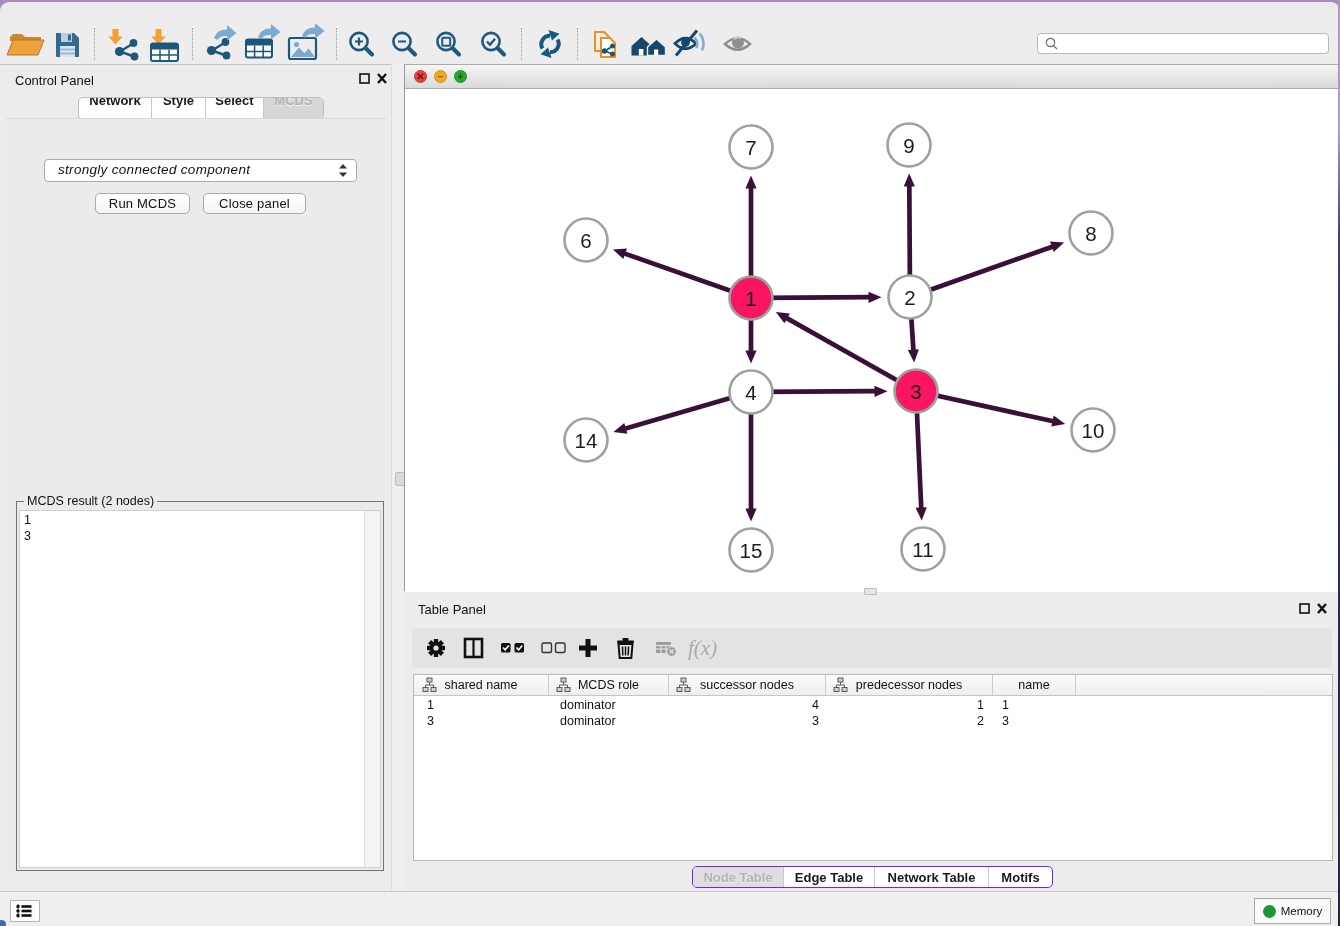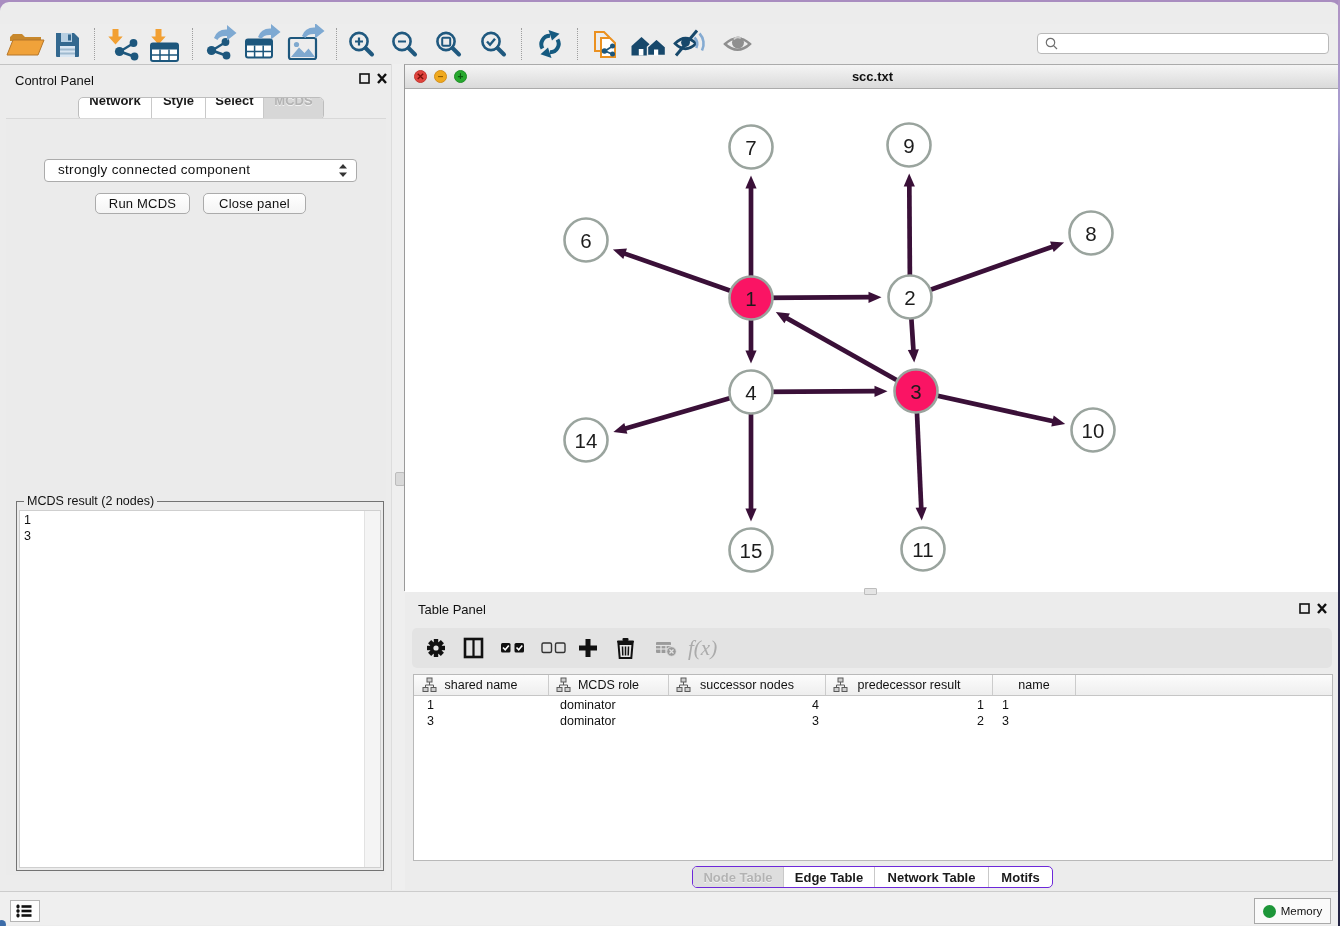--- a/index.html
+++ b/index.html
@@ -25,21 +25,21 @@
 #cp-title{position:absolute;left:15px;top:9px;font-size:13px;color:#111;}
 #cp-tabs{position:absolute;left:78px;top:95px;width:244px;height:21px;
  border:1px solid #bdbdbd;border-radius:5px;background:#fff;display:flex;overflow:hidden;}
 .cptab{height:100%;display:flex;align-items:center;justify-content:center;padding-bottom:16px;
  font-size:13px;font-weight:600;color:#1a1a1a;border-right:1px solid #c9c9c9;box-sizing:border-box;}
 #cp-body{position:absolute;left:6px;top:116px;width:380px;height:756px;
  background:#ebebeb;border-top:1px solid #d8d8d8;}
 #optlabel{position:absolute;left:0;top:17px;width:100%;text-align:center;
  font-size:13px;font-weight:500;color:#111;letter-spacing:0.4px;}
 #optselect{position:absolute;left:38px;top:40px;width:311px;height:21px;
- background:#fff;border:1px solid #ababab;border-radius:4px;}
+ background:#fff;border:1px solid #ababab;border-radius:4px;font-style:italic;}
 .btn{position:absolute;top:74px;height:21px;background:linear-gradient(#ffffff,#f4f4f4);
  border:1px solid #ababab;border-radius:5px;font-size:13px;font-weight:500;color:#111;
  display:flex;align-items:center;justify-content:center;box-sizing:border-box;letter-spacing:0.2px;}
 #fieldset{position:absolute;left:10px;top:382px;width:366px;height:368px;
  border:1px solid #737373;}
 #fieldlegend{position:absolute;left:7px;top:-8px;background:#ebebeb;padding:0 3px;
  font-size:12.5px;color:#111;}
 #fieldlist{position:absolute;left:2px;top:8px;right:2px;bottom:2px;background:#fff;
  border:1px solid #cfcfcf;}
 #fieldscroll{position:absolute;right:0;top:0;width:15px;height:100%;
@@ -252,21 +252,20 @@
   </div>
 
   <div id="vsplit"></div>
   <div id="vgrip"></div>
 
   <div id="netframe">
     <div id="nettitle">
       <div class="mtl" style="left:9px;background:#e0443e;border:1px solid #c23730;color:#7c0f0a">✕</div>
       <div class="mtl" style="left:29px;background:#f0a91e;border:1px solid #d3901a;color:#8e5c00">–</div>
       <div class="mtl" style="left:49px;background:#27a82e;border:1px solid #1f8f27;color:#0a5a10">+</div>
-      <div id="nettitle-txt">scc.txt</div>
     </div>
     <div id="netcanvas">
       <svg width="935" height="503" viewBox="0 0 935 503" id="graphsvg">
         <g stroke="#3a1038" stroke-width="4.7">
           <line x1="346" y1="209" x2="346.0" y2="97.5"></line>
           <line x1="346" y1="209" x2="218.3" y2="164.1"></line>
           <line x1="346" y1="209" x2="465.5" y2="208.2"></line>
           <line x1="346" y1="209" x2="346.0" y2="263.5"></line>
           <line x1="505" y1="208" x2="504.3" y2="95.5"></line>
           <line x1="505" y1="208" x2="648.8" y2="157.2"></line>
@@ -376,21 +375,21 @@
         <path d="M257.5 21.5 l4 4 M261.5 21.5 l-4 4" stroke="#e3e3e3" stroke-width="1.3"></path>
       </g>
 
       <text x="276" y="27" font-family="Liberation Serif, serif" font-style="italic" font-size="21" fill="#ababab">f(x)</text>
     </svg>
   </div>
   <div id="tp-table">
     <div class="th" style="left:0;width:135px">shared name</div>
     <div class="th" style="left:135px;width:120px">MCDS role</div>
     <div class="th" style="left:255px;width:157px">successor nodes</div>
-    <div class="th" style="left:412px;width:167px">predecessor result</div>
+    <div class="th" style="left:412px;width:167px">predecessor nodes</div>
     <div class="th" style="left:579px;width:83px">name</div>
     <div class="th" style="left:662px;width:256px;border-right:none"></div>
     <div id="thead-line"></div>
     <svg width="920" height="20" viewBox="0 0 920 20" style="position:absolute;left:0;top:0">
       <g id="hicon">
         <rect x="13" y="3" width="5" height="4" fill="#cfcfcf" stroke="#5a5a5a" stroke-width="1"></rect>
         <path d="M15.5 7 v3 M11.5 10 h8 M11.5 10 v2.5 M19.5 10 v2.5" fill="none" stroke="#5a5a5a" stroke-width="1"></path>
         <rect x="9" y="12.5" width="5" height="4" fill="#cfcfcf" stroke="#5a5a5a" stroke-width="1"></rect>
         <rect x="17" y="12.5" width="5" height="4" fill="#cfcfcf" stroke="#5a5a5a" stroke-width="1"></rect>
       </g>

